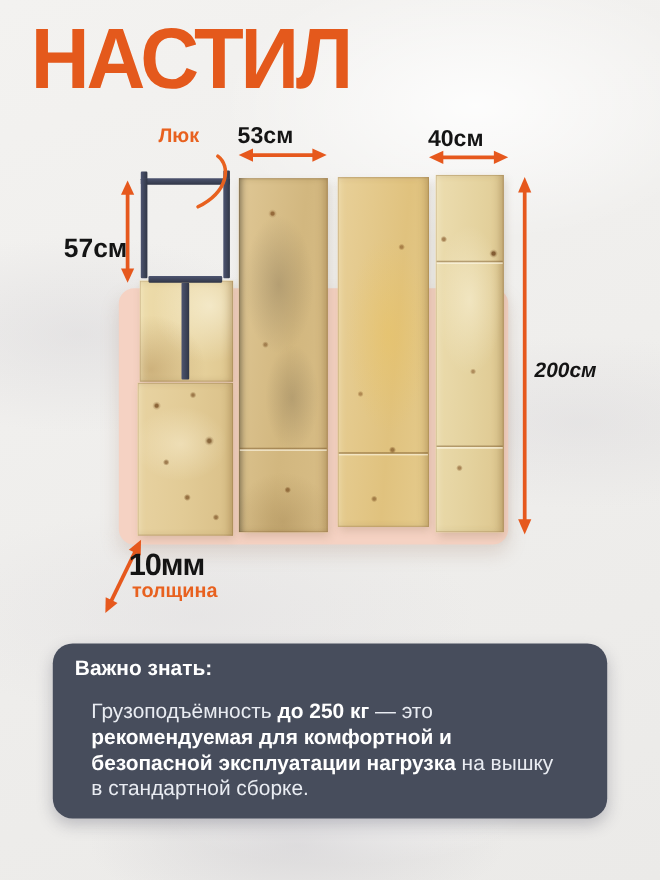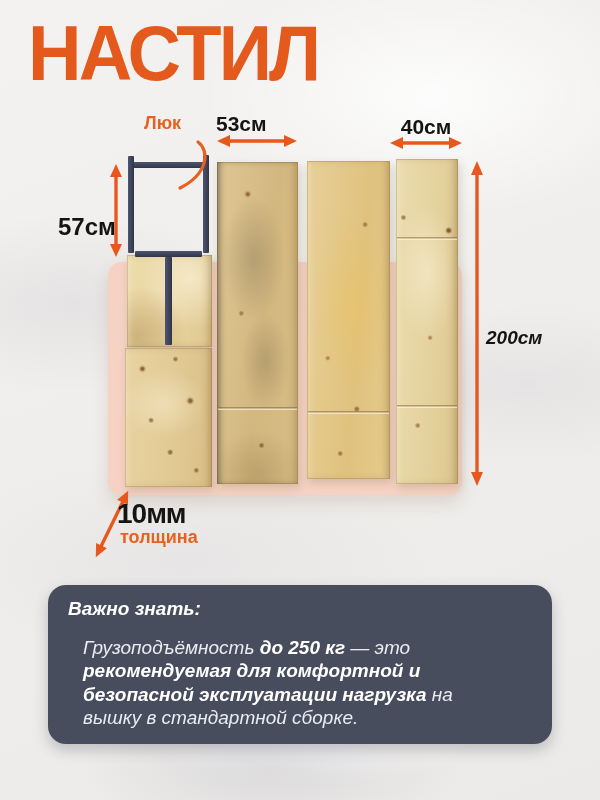--- a/index.html
+++ b/index.html
@@ -72,31 +72,31 @@
   .seam{position:absolute;left:1px;right:1px;height:3px;
     background:linear-gradient(to bottom, rgba(115,80,35,.45) 0 40%, rgba(255,250,235,.6) 60% 100%);}
 
   
   .metal{position:absolute;background:linear-gradient(180deg,#4d5470,#3a4053 70%,#2f3445);border-radius:1px;}
   .metalv{position:absolute;background:linear-gradient(90deg,#4d5470,#3a4053 70%,#2f3445);border-radius:1px;}
 
   
   .dim{position:absolute;font-weight:700;color:#141414;}
   #lbl53{left:216px;top:112px;width:82px;text-align:left;font-size:21px;}
-  #lbl40{left:389px;top:115px;width:74px;text-align:center;font-size:21px;}
+  #lbl40{left:389px;top:115px;width:74px;text-align:left;font-size:21px;}
   #lbl57{left:58px;top:213px;width:50px;text-align:right;font-size:24px;}
   #lbl200{left:486px;top:327px;font-size:19px;font-style:italic;}
   #lbl10{left:117px;top:498px;font-size:28px;font-weight:800;letter-spacing:-1px;}
   #lblth{left:120px;top:527px;font-size:18px;font-weight:700;color:#e8611f;}
   #lblhatch{left:144px;top:113px;font-size:18px;font-weight:800;color:#e8611f;}
 
   
   #infobox{left:48px;top:585px;width:504px;height:159px;border-radius:18px;background:#474d5c;
     box-shadow:0 6px 14px rgba(70,70,85,.28);box-sizing:border-box;padding:12px 25px 0 20px;
-    font-size:19px;line-height:23.5px;font-style:italic;}
+    font-size:19px;line-height:23.5px;}
   #infobox .hd{font-weight:700;color:#ffffff;}
   #infobox p{margin:15px;}
   #infobox .gap{height:13px;}
   .rt-b{font-weight:700;color:#ffffff;}
   .rt-n{font-weight:400;color:#e9ecf2;}
 
   svg{position:absolute;overflow:visible;}
   .arrowline{stroke:#e6581d;stroke-width:3.4;}
   .arrowhead{fill:#e6581d;}
 </style>

